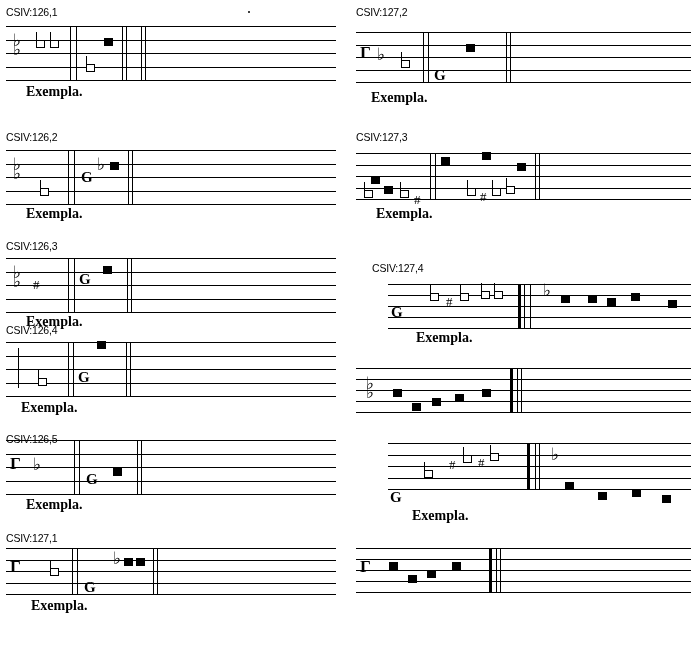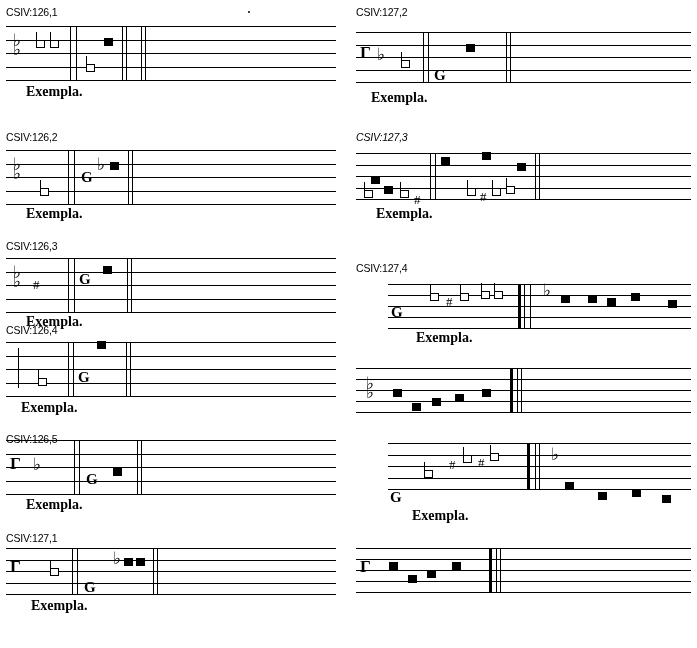--- a/index.html
+++ b/index.html
@@ -270,21 +270,21 @@
     <div class="barline" style="left: 506px; top: 32px; height: 50px;"></div>
     <div class="barline" style="left: 510px; top: 32px; height: 50px;"></div>
     <div class="clefGamma" style="position: absolute; left: 360px; top: 44px;">Γ</div>
     <div class="flat" style="position: absolute; left: 377px; top: 46px;">♭</div>
     <div class="note open" style="position: absolute; left: 401px; top: 60px;">
       <div class="stem" style="left: -1px; top: -9px; height: 10px;"></div>
     </div>
     <div class="clefG" style="position: absolute; left: 434px; top: 68px;">G</div>
     <div class="note filled" style="left: 466px; top: 44px;"></div>
     <div class="exempla" style="left: 371px; top: 90px;">Exempla.</div>
-    <div class="label" style="left: 356px; top: 131px; font-style: italic;">CSIV:127,3</div>
+    <div class="label" style="left: 356px; top: 131px;">CSIV:127,3</div>
     <div class="system" id="ex-127-3" style="left: 356px; top: 153px; width: 335px; height: 46px;">
       <div class="staff">
         <div class="line" style="top: 0px;"></div>
         <div class="line" style="top: 12px;"></div>
         <div class="line" style="top: 23px;"></div>
         <div class="line" style="top: 35px;"></div>
         <div class="line" style="top: 46px;"></div>
       </div>
     </div>
     <div class="barline" style="left: 430px; top: 153px; height: 46px;"></div>
@@ -307,21 +307,21 @@
     </div>
     <div class="note open" style="position: absolute; left: 506px; top: 186px;">
       <div class="stem" style="left: -1px; top: -9px; height: 10px;"></div>
     </div>
     <div class="note filled" style="left: 371px; top: 176px;"></div>
     <div class="note filled" style="left: 384px; top: 186px;"></div>
     <div class="note filled" style="left: 441px; top: 157px;"></div>
     <div class="note filled" style="left: 482px; top: 152px;"></div>
     <div class="note filled" style="left: 517px; top: 163px;"></div>
     <div class="exempla" style="left: 376px; top: 206px;">Exempla.</div>
-    <div class="label" style="left: 356px; top: 262px;">CSIV:127,4</div>
+    <div class="label" style="left: 372px; top: 262px;">CSIV:127,4</div>
     <div class="system" id="ex-127-4" style="left: 388px; top: 284px; width: 303px; height: 44px;">
       <div class="staff">
         <div class="line" style="top: 0px;"></div>
         <div class="line" style="top: 11px;"></div>
         <div class="line" style="top: 22px;"></div>
         <div class="line" style="top: 33px;"></div>
         <div class="line" style="top: 44px;"></div>
       </div>
     </div>
     <div class="barline thick" style="left: 518px; top: 284px; height: 44px;"></div>

